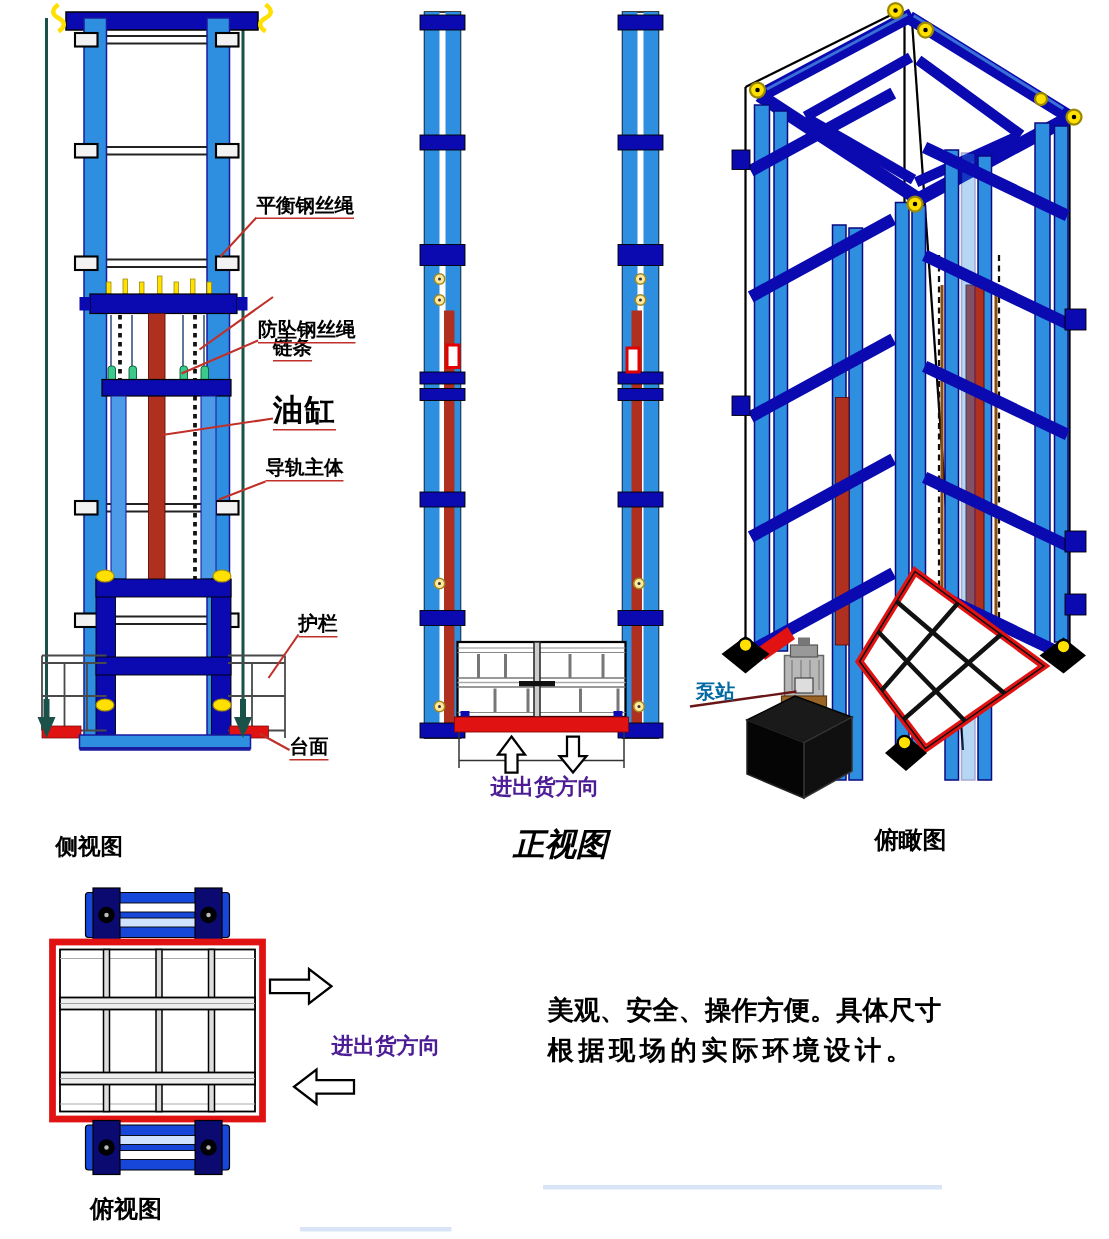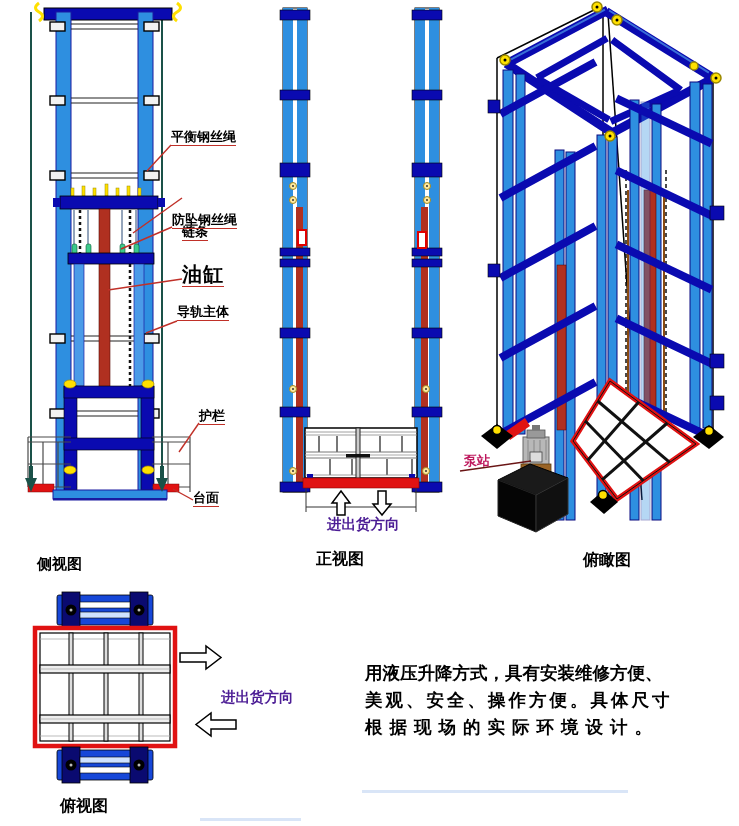--- a/index.html
+++ b/index.html
@@ -3,21 +3,21 @@
 <meta charset="utf-8">
 <style>
   html,body{margin:0;padding:0;background:#ffffff;}
   .canvas{position:relative;width:739px;height:826px;background:#fff;overflow:hidden;
           font-family:"Liberation Sans", sans-serif;color:#000;}
   svg{position:absolute;display:block;}
   .callout{position:absolute;font-weight:bold;color:#000;white-space:nowrap;
            border-bottom:1.5px solid var(--leader-red);padding-bottom:1px;line-height:1.1;}
   .caption{position:absolute;font-weight:bold;color:#000;white-space:nowrap;}
   .dirlabel{position:absolute;font-weight:bold;color:#4c1d95;white-space:nowrap;font-family:Liberation Serif, serif;}
-  .pumplabel{position:absolute;font-weight:bold;color:#be185d;white-space:nowrap;}
+  .pumplabel{position:absolute;font-weight:bold;color:#0369a1;white-space:nowrap;}
   .note{position:absolute;left:365px;top:660px;width:366px;font-weight:bold;color:#000;}
   .note div{font-size:17.5px;line-height:27px;white-space:nowrap;}
   .note div:nth-child(2){letter-spacing:3px;}
   .note div:nth-child(3){letter-spacing:7px;}
   .note div:nth-child(4){letter-spacing:5px;}
   .artifact{position:absolute;background:#d9e5f7;height:3px;}
 </style>
 </head>
 <body>
 
@@ -439,25 +439,24 @@
   <div class="callout" style="left:182px;top:263px;font-size:20px;letter-spacing:1px;">油缸</div>
   <div class="callout" style="left:177px;top:305px;font-size:13px;">导轨主体</div>
   <div class="callout" style="left:199px;top:409px;font-size:13px;">护栏</div>
   <div class="callout" style="left:193px;top:491px;font-size:13px;">台面</div>
   <div class="pumplabel" style="left:464px;top:452px;font-size:13px;">泵站</div>
 
   <div class="dirlabel" style="left:327px;top:515px;font-size:14.5px;">进出货方向</div>
   <div class="dirlabel" style="left:221px;top:688px;font-size:14.5px;">进出货方向</div>
 
   <div class="caption" style="left:37px;top:555px;font-size:15px;">侧视图</div>
-  <div class="caption" style="left:316px;top:549px;font-size:16px;">正视图</div>
+  <div class="caption" style="left:342px;top:549px;font-size:21px;font-style:italic;">正视图</div>
   <div class="caption" style="left:583px;top:550px;font-size:16px;">俯瞰图</div>
   <div class="caption" style="left:60px;top:796px;font-size:16px;">俯视图</div>
 
   <div class="note">
-    <div>用液压升降方式，具有安装维修方便、</div>
     <div>美观、安全、操作方便。具体尺寸</div>
     <div>根据现场的实际环境设计。</div>
   </div>
 
   <div class="artifact" style="left:362px;top:790px;width:266px;"></div>
   <div class="artifact" style="left:200px;top:818px;width:101px;"></div>
 </div>
 
 </body></html>

